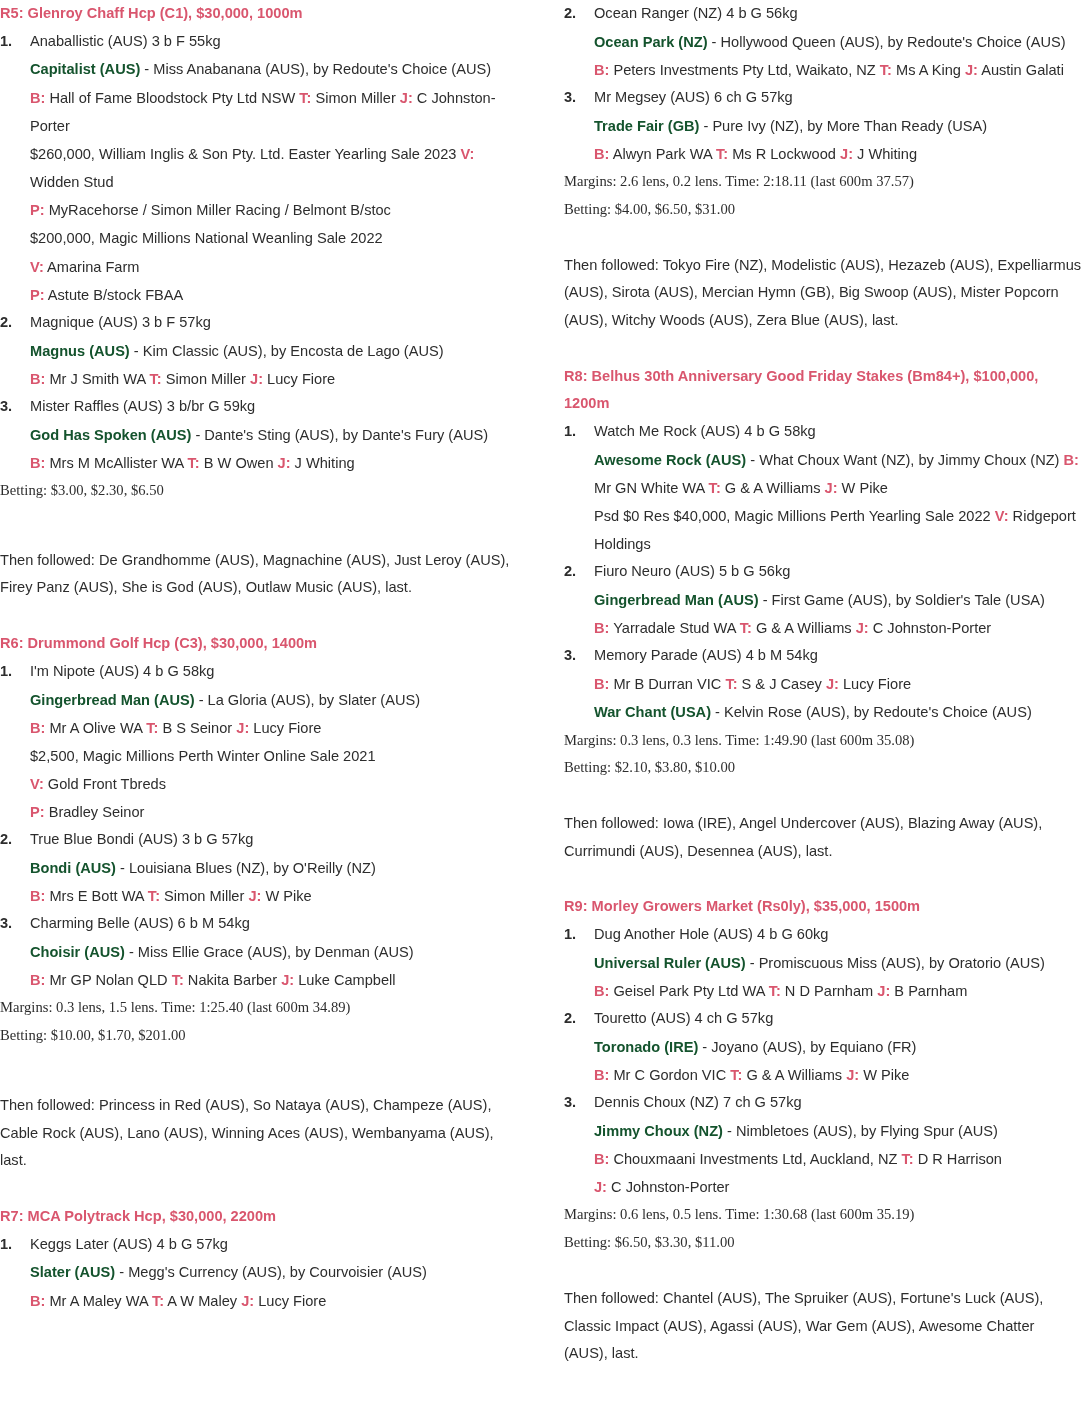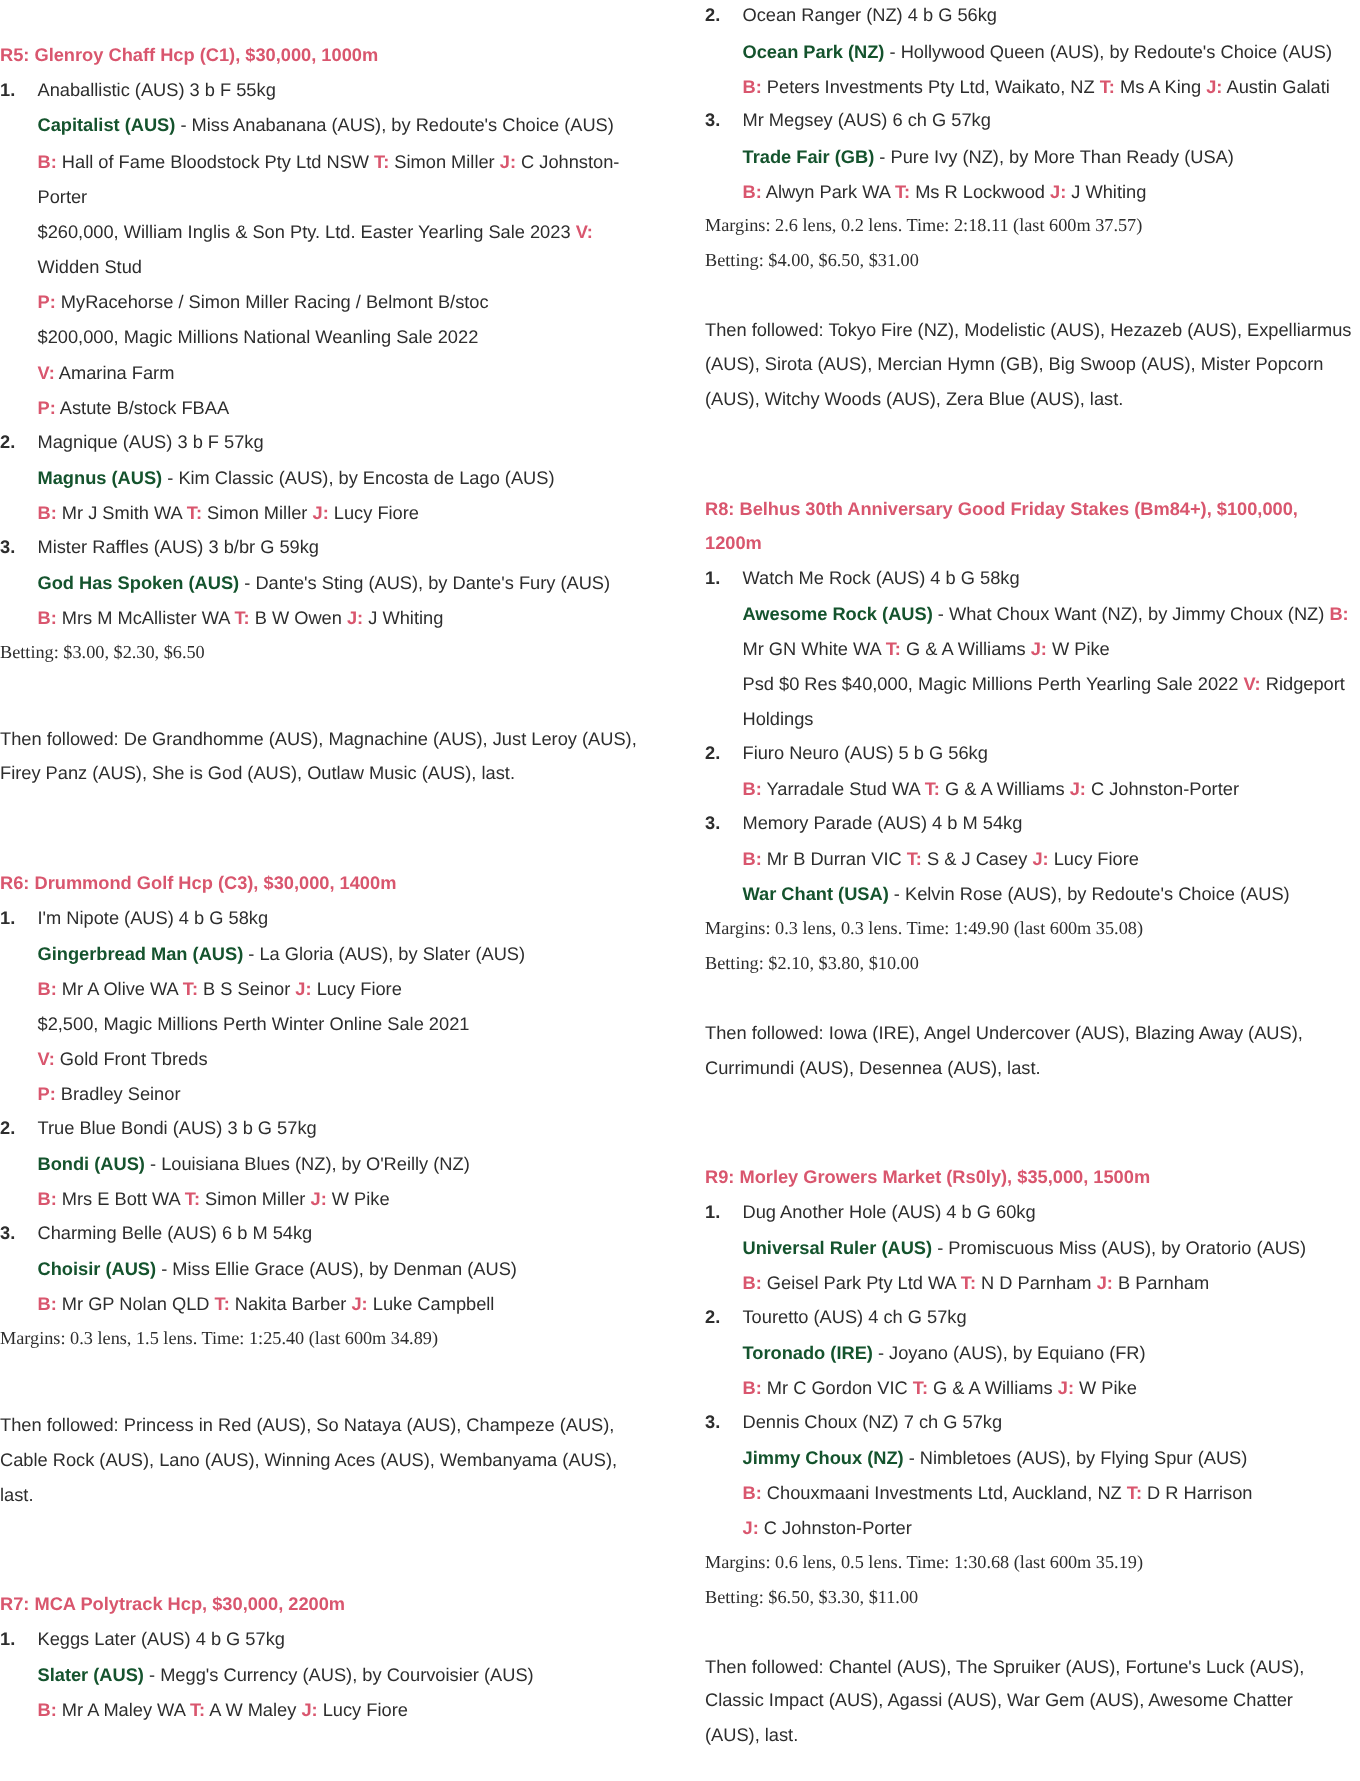--- a/index.html
+++ b/index.html
@@ -24,21 +24,20 @@
   .col {
     width: 544px;
     padding: 0 22px 0 0;
   }
   .col.right { padding: 0 6px 0 20px; }
 
   .race-head {
     color: #d9566e;
     font-weight: bold;
     line-height: 1.9;
-    margin-top: 32px;
   }
   .runner {
     display: flex;
     align-items: flex-start;
     line-height: 1.9;
   }
   .pos {
     font-weight: bold;
     width: 30px;
     flex: 0 0 30px;
@@ -117,20 +116,21 @@
       <p class="detail-line"><span class="tag">B:</span><span class="plain"> Mrs E Bott WA </span><span class="tag">T:</span><span class="plain"> Simon Miller </span><span class="tag">J:</span><span class="plain"> W Pike</span></p>
       <div class="runner">
         <div class="pos">3.</div>
         <div class="runner-body">
           <p><span class="hname">Charming Belle (AUS)</span><span> 6 b M 54kg</span></p>
         </div>
       </div>
       <p class="detail-line"><span class="sire">Choisir (AUS)</span><span class="plain"> - Miss Ellie Grace (AUS), by Denman (AUS)</span></p>
       <p class="detail-line"><span class="tag">B:</span><span class="plain"> Mr GP Nolan QLD </span><span class="tag">T:</span><span class="plain"> Nakita Barber </span><span class="tag">J:</span><span class="plain"> Luke Campbell</span></p>
       <p class="flat">Margins: 0.3 lens, 1.5 lens. Time: 1:25.40 (last 600m 34.89)</p>
+      <p class="flat">Betting: $10.00, $1.70, $201.00</p>
       <div class="gap-lg"></div>
       <p class="follow">Then followed: Princess in Red (AUS), So Nataya (AUS), Champeze (AUS), Cable Rock (AUS), Lano (AUS), Winning Aces (AUS), Wembanyama (AUS), last.</p>
       <div class="gap"></div>
       <p class="race-head">R7: MCA Polytrack Hcp, $30,000, 2200m</p>
       <div class="runner">
         <div class="pos">1.</div>
         <div class="runner-body">
           <p><span class="hname">Keggs Later (AUS)</span><span> 4 b G 57kg</span></p>
         </div>
       </div>
@@ -166,20 +166,21 @@
         </div>
       </div>
       <p class="detail-line"><span class="sire">Awesome Rock (AUS)</span><span class="plain"> - What Choux Want (NZ), by Jimmy Choux (NZ) </span><span class="tag">B:</span><span class="plain"> Mr GN White WA </span><span class="tag">T:</span><span class="plain"> G &amp; A Williams </span><span class="tag">J:</span><span class="plain"> W Pike</span></p>
       <p class="detail-line"><span class="plain">Psd $0 Res $40,000, Magic Millions Perth Yearling Sale 2022 </span><span class="tag">V:</span><span class="plain"> Ridgeport Holdings</span></p>
       <div class="runner">
         <div class="pos">2.</div>
         <div class="runner-body">
           <p><span class="hname">Fiuro Neuro (AUS)</span><span> 5 b G 56kg</span></p>
         </div>
       </div>
+      <p class="detail-line"><span class="sire">Gingerbread Man (AUS)</span><span class="plain"> - First Game (AUS), by Soldier's Tale (USA)</span></p>
       <p class="detail-line"><span class="tag">B:</span><span class="plain"> Yarradale Stud WA </span><span class="tag">T:</span><span class="plain"> G &amp; A Williams </span><span class="tag">J:</span><span class="plain"> C Johnston-Porter</span></p>
       <div class="runner">
         <div class="pos">3.</div>
         <div class="runner-body">
           <p><span class="hname">Memory Parade (AUS)</span><span> 4 b M 54kg</span></p>
         </div>
       </div>
       <p class="detail-line"><span class="tag">B:</span><span class="plain"> Mr B Durran VIC </span><span class="tag">T:</span><span class="plain"> S &amp; J Casey </span><span class="tag">J:</span><span class="plain"> Lucy Fiore</span></p>
       <p class="detail-line"><span class="sire">War Chant (USA)</span><span class="plain"> - Kelvin Rose (AUS), by Redoute's Choice (AUS)</span></p>
       <p class="flat">Margins: 0.3 lens, 0.3 lens. Time: 1:49.90 (last 600m 35.08)</p>

